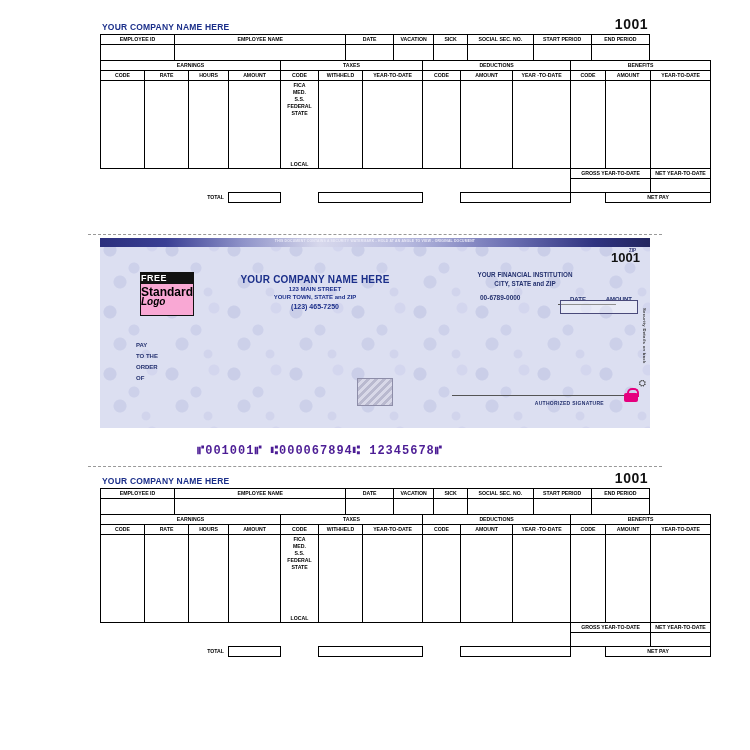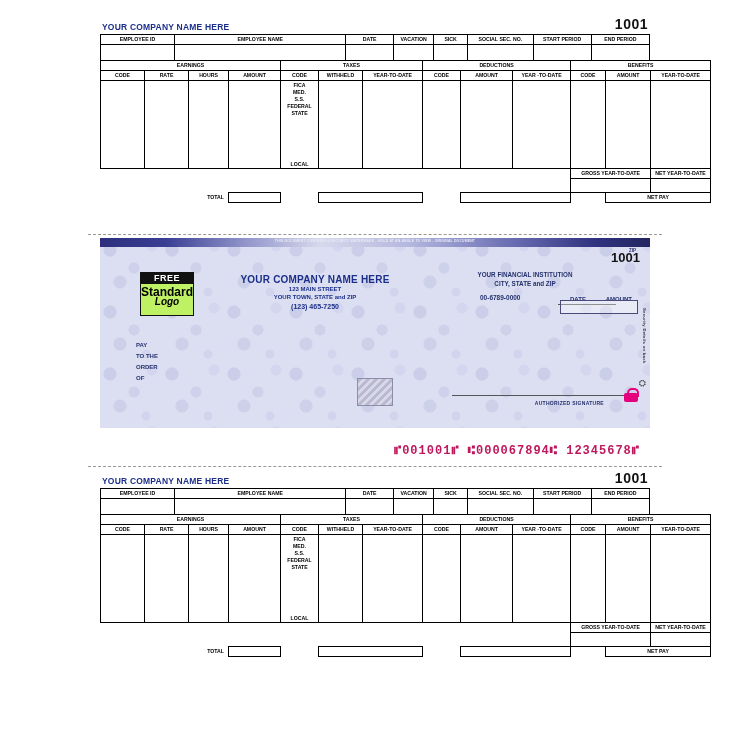--- a/index.html
+++ b/index.html
@@ -94,22 +94,21 @@
     text-align:center;font-size:3.4px;letter-spacing:.2px;
     color:#e9e9f7;font-weight:bold;
   }
   .check-no2{
     position:absolute;right:10px;top:12px;
     font-size:13px;font-weight:bold;color:#111;
   }
   .logo-box{
     position:absolute;left:40px;top:34px;
     width:52px;height:42px;
-    border:1px solid #111;background:#bef264;
-    text-align:center;
+    border:1px solid #111;background:#f9a8d4;
   }
   .logo-free{
     background:#111;color:#fff;font-size:9px;font-weight:bold;
     letter-spacing:.5px;line-height:11px;
   }
   .logo-std{font-size:12px;font-weight:bold;line-height:10px;margin-top:3px;}
   .logo-logo{font-size:10px;font-weight:bold;font-style:italic;line-height:9px;}
   .payer{
     position:absolute;left:100px;top:36px;width:230px;text-align:center;
   }
@@ -151,23 +150,23 @@
   }
   .hologram{
     position:absolute;left:50%;top:140px;transform:translateX(-50%);
     width:34px;height:26px;
     background:
       linear-gradient(135deg,#b9b9cf 25%,#d8d8e8 25%,#d8d8e8 50%,#b9b9cf 50%,#b9b9cf 75%,#d8d8e8 75%);
     background-size:8px 8px;
     border:1px solid #8d8da8;
   }
   .micr{
-    position:absolute;left:0;top:444px;width:640px;text-align:right;
+    position:absolute;left:0;top:444px;width:640px;text-align:center;
     font-family:"Liberation Mono", monospace;
-    font-size:12px;letter-spacing:1px;font-weight:bold;color:#be185d;
+    font-size:12px;letter-spacing:1px;font-weight:bold;color:#4c1d95;
   }
   .perf{
     position:absolute;left:88px;width:574px;border-top:1px dashed #999;
   }
 </style>
 </head>
 <body>
 
 <div class="page">
 

